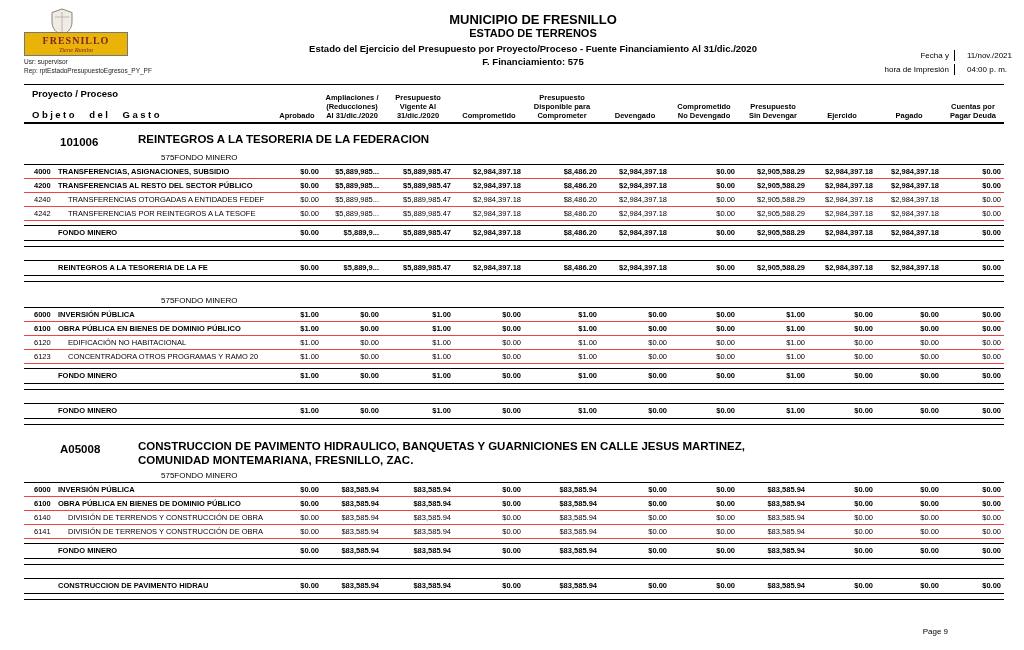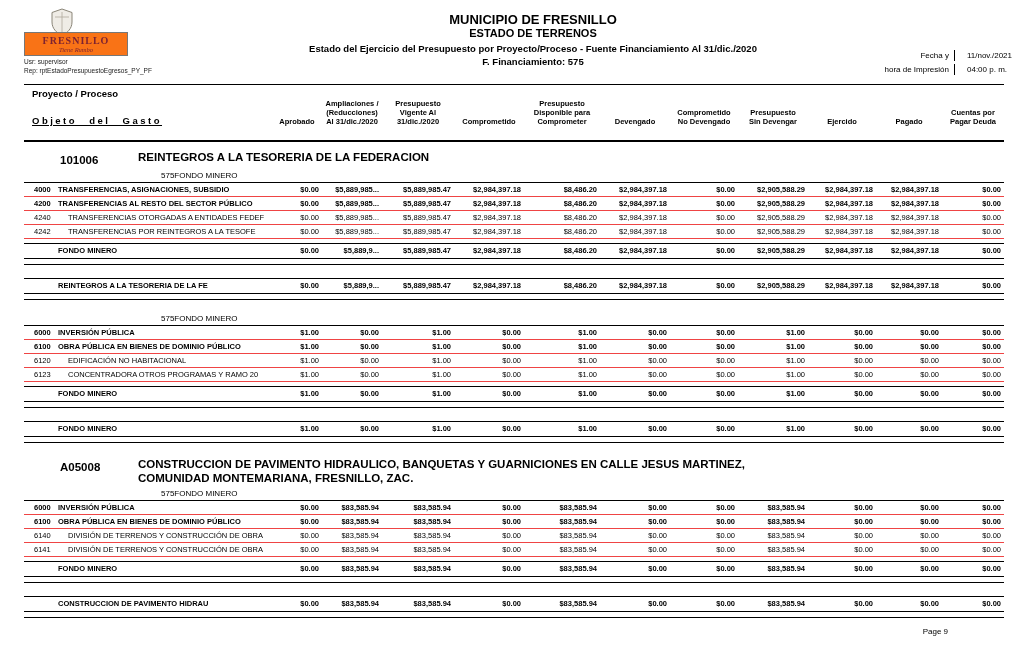--- a/index.html
+++ b/index.html
@@ -9,21 +9,21 @@
     position: relative; width: 1024px; height: 650px; background: #fff;
     overflow: hidden; padding: 8px 12px 0 24px; margin: 0 auto;
   }
 
   
   .top { display: flex; align-items: flex-start; }
   .logo-col { width: 170px; flex: 0 0 170px; }
   .crest { margin-left: 26px; line-height: 0; }
   .logo-box {
     width: 104px; border: 1px solid #777; padding: 2px 4px; text-align: center;
-    margin-top: -4px; background: #f97316; position: relative;
+    margin-top: -4px; background: #eab308; position: relative;
   }
   .logo-name { color: #7d2332; font-weight: bold; font-size: 10px; letter-spacing: 1px; font-family: "Liberation Serif", serif; }
   .logo-tag { color: #7d2332; font-style: italic; font-size: 6.5px; font-family: "Liberation Serif", serif; }
   .usr { font-size: 6.5px; margin-top: 2px; color: #222; white-space: nowrap; }
 
   .titles { flex: 1; text-align: center; padding-top: 4px; }
   .t1 { font-size: 13px; font-weight: bold; }
   .t2 { font-size: 11px; font-weight: bold; }
   .t3 { font-size: 9.5px; font-weight: bold; margin-top: 4px; }
   .t4 { font-size: 9.5px; font-weight: bold; margin-top: 2px; }
@@ -36,29 +36,29 @@
   
   .grid13 {
     display: grid;
     grid-template-columns: 32px 216px 50px 60px 72px 70px 76px 70px 68px 70px 68px 66px 62px;
     width: 980px;
   }
 
   
   .colhead {
     margin-top: 6px; border-top: 1.5px solid #000; border-bottom: 2px solid #000;
-    padding: 3px 0 14px; align-items: end;
+    padding: 3px 0 2px; align-items: end;
   }
   .colhead .h {
     font-size: 7.5px; font-weight: bold; text-align: center;
     white-space: pre-line; line-height: 1.2; align-self: end;
   }
   .left-head { grid-column: 1 / 3; align-self: end; padding-left: 8px; }
   .lh1 { font-size: 9.5px; font-weight: bold; }
-  .lh2 { font-size: 9.5px; font-weight: bold; letter-spacing: 2.5px; word-spacing: 7px; margin-top: 16px; text-decoration: underline; }
+  .lh2 { font-size: 9.5px; font-weight: bold; letter-spacing: 2.5px; word-spacing: 7px; margin-top: 10px; }
 
   
   .section { margin-top: 14px; }
   .section:first-child { margin-top: 8px; }
   .section-title { margin: 4px 0 3px 36px; }
   .sec-code { display: inline-block; width: 78px; font-weight: bold; font-size: 11.5px; }
   .sec-name { display: inline-block; max-width: 660px; font-weight: bold; font-size: 11.5px; vertical-align: top; line-height: 1.25; }
   .fund-line { display: flex; margin: 1px 0 2px 128px; font-size: 8px; font-weight: normal; padding-left: 9px; }
   .hrule { border-top: 1.5px solid #000; width: 980px; }
 

